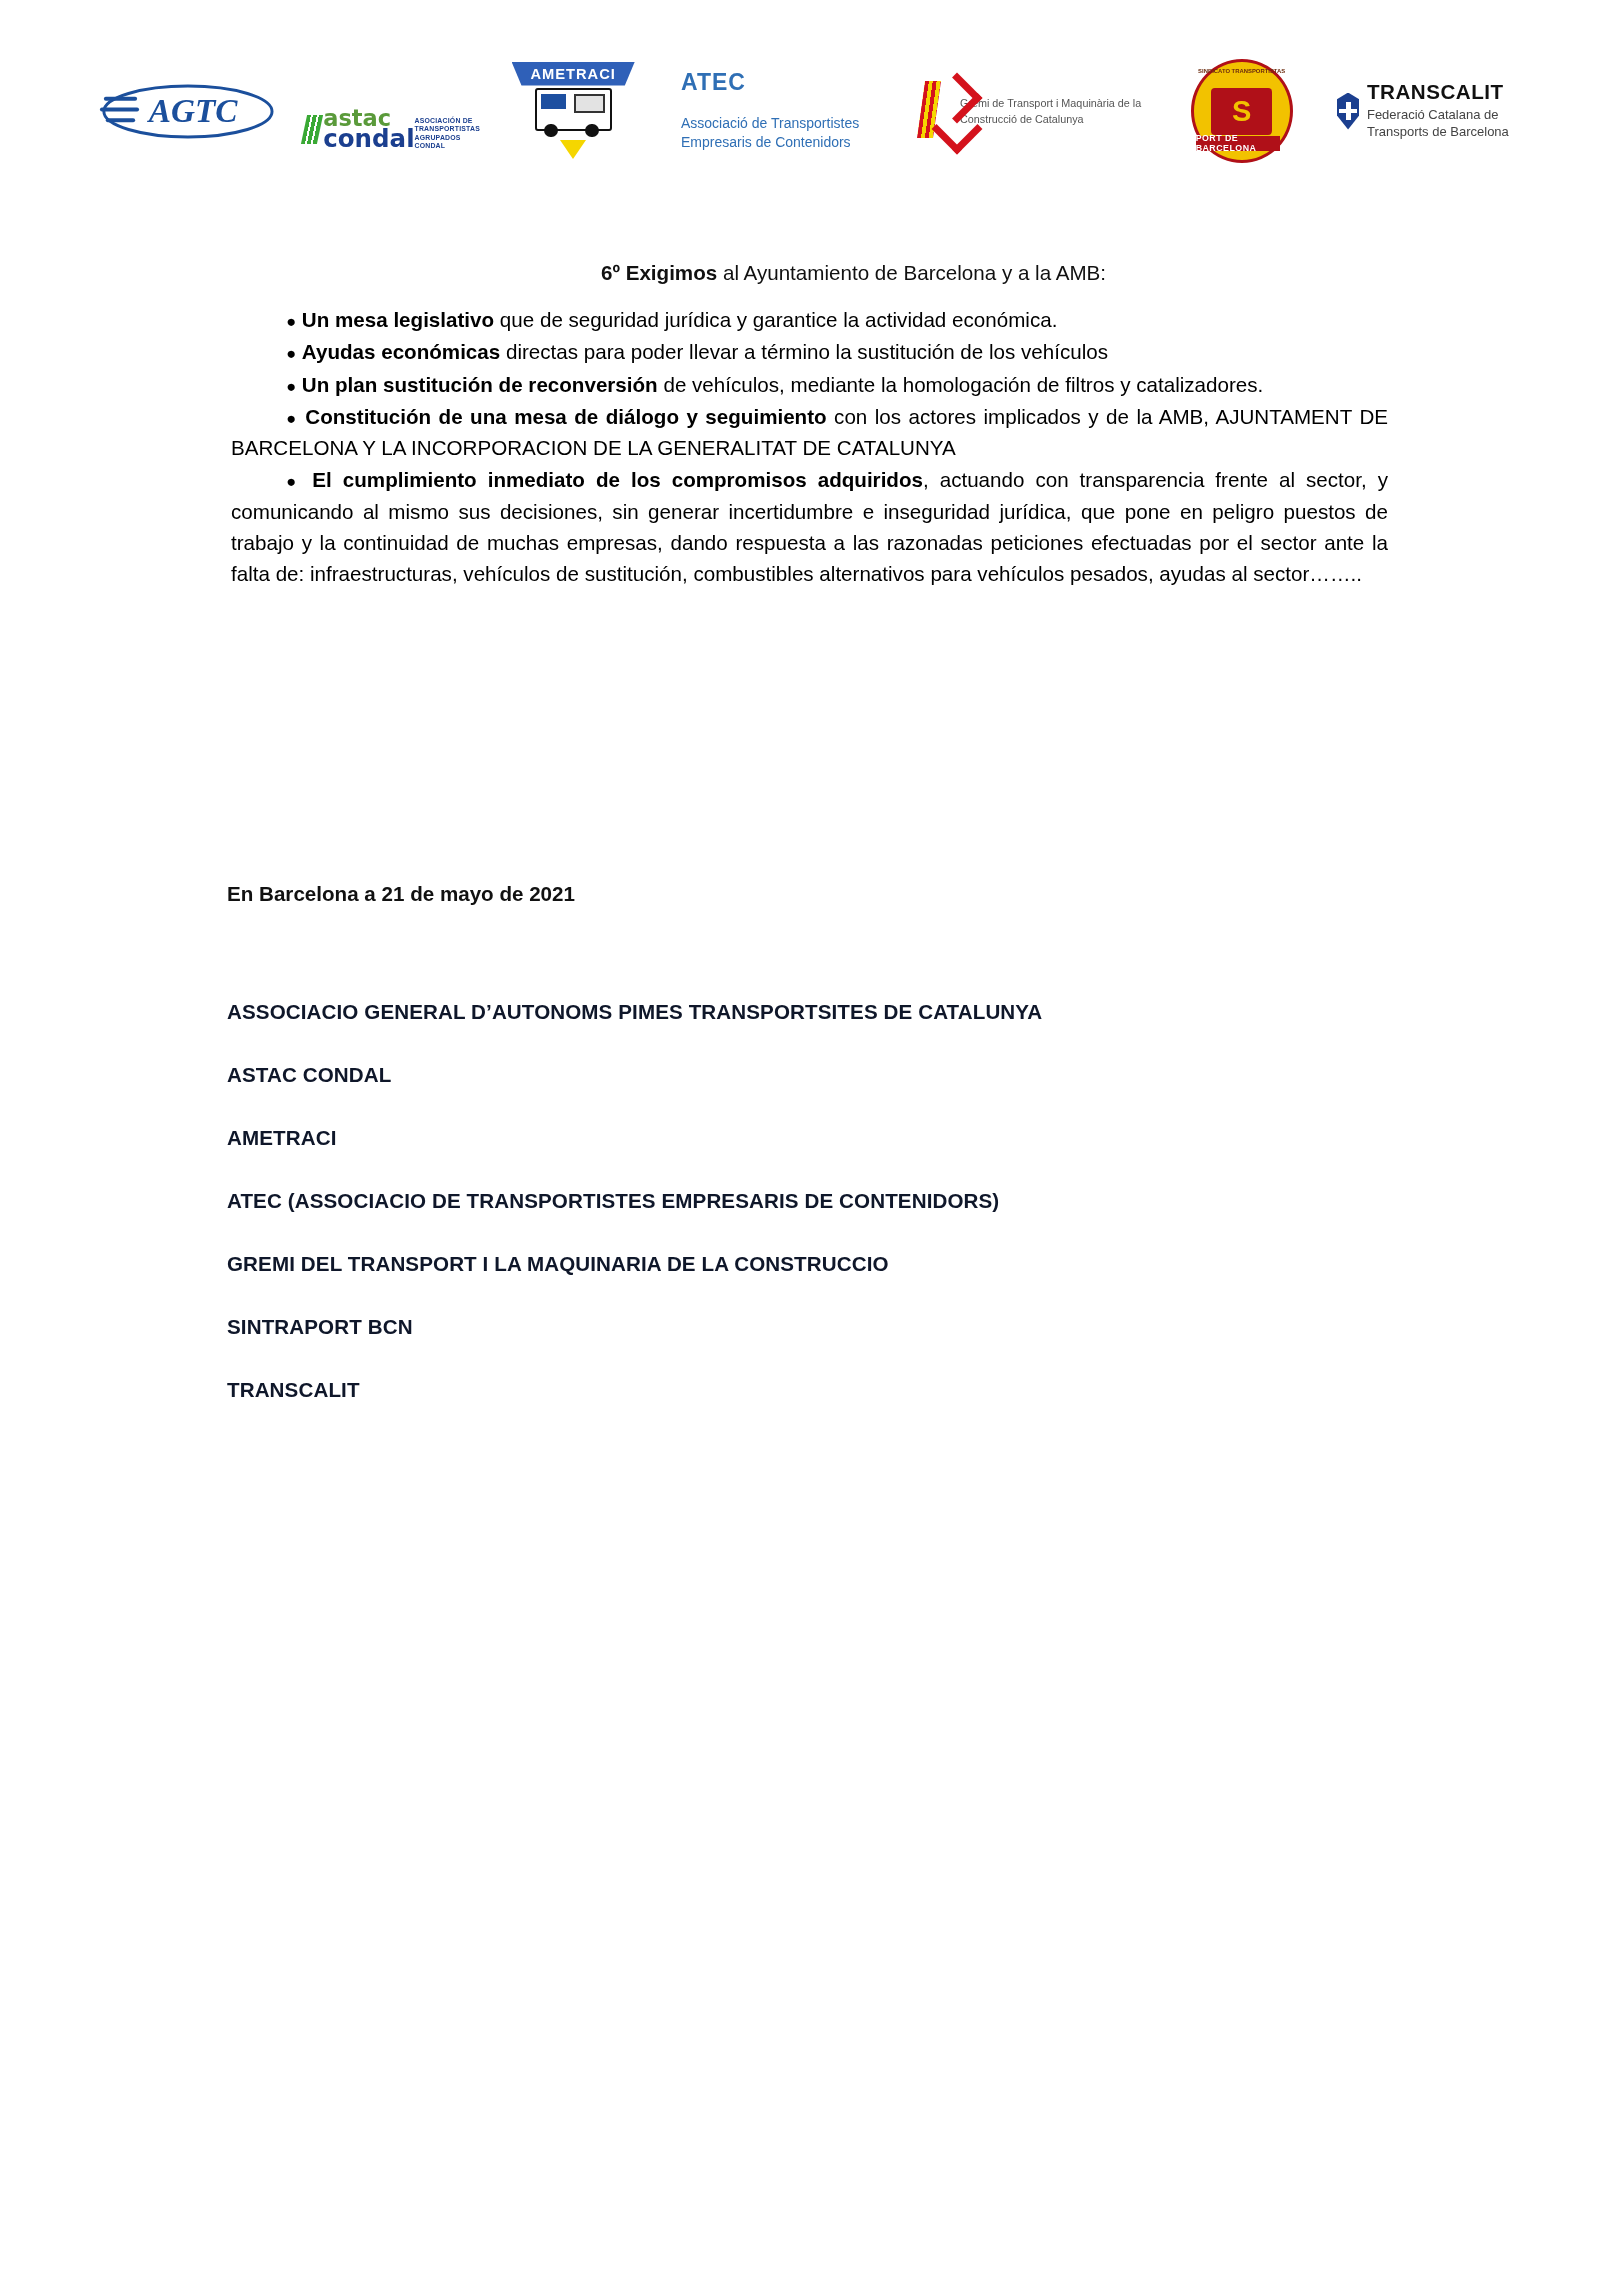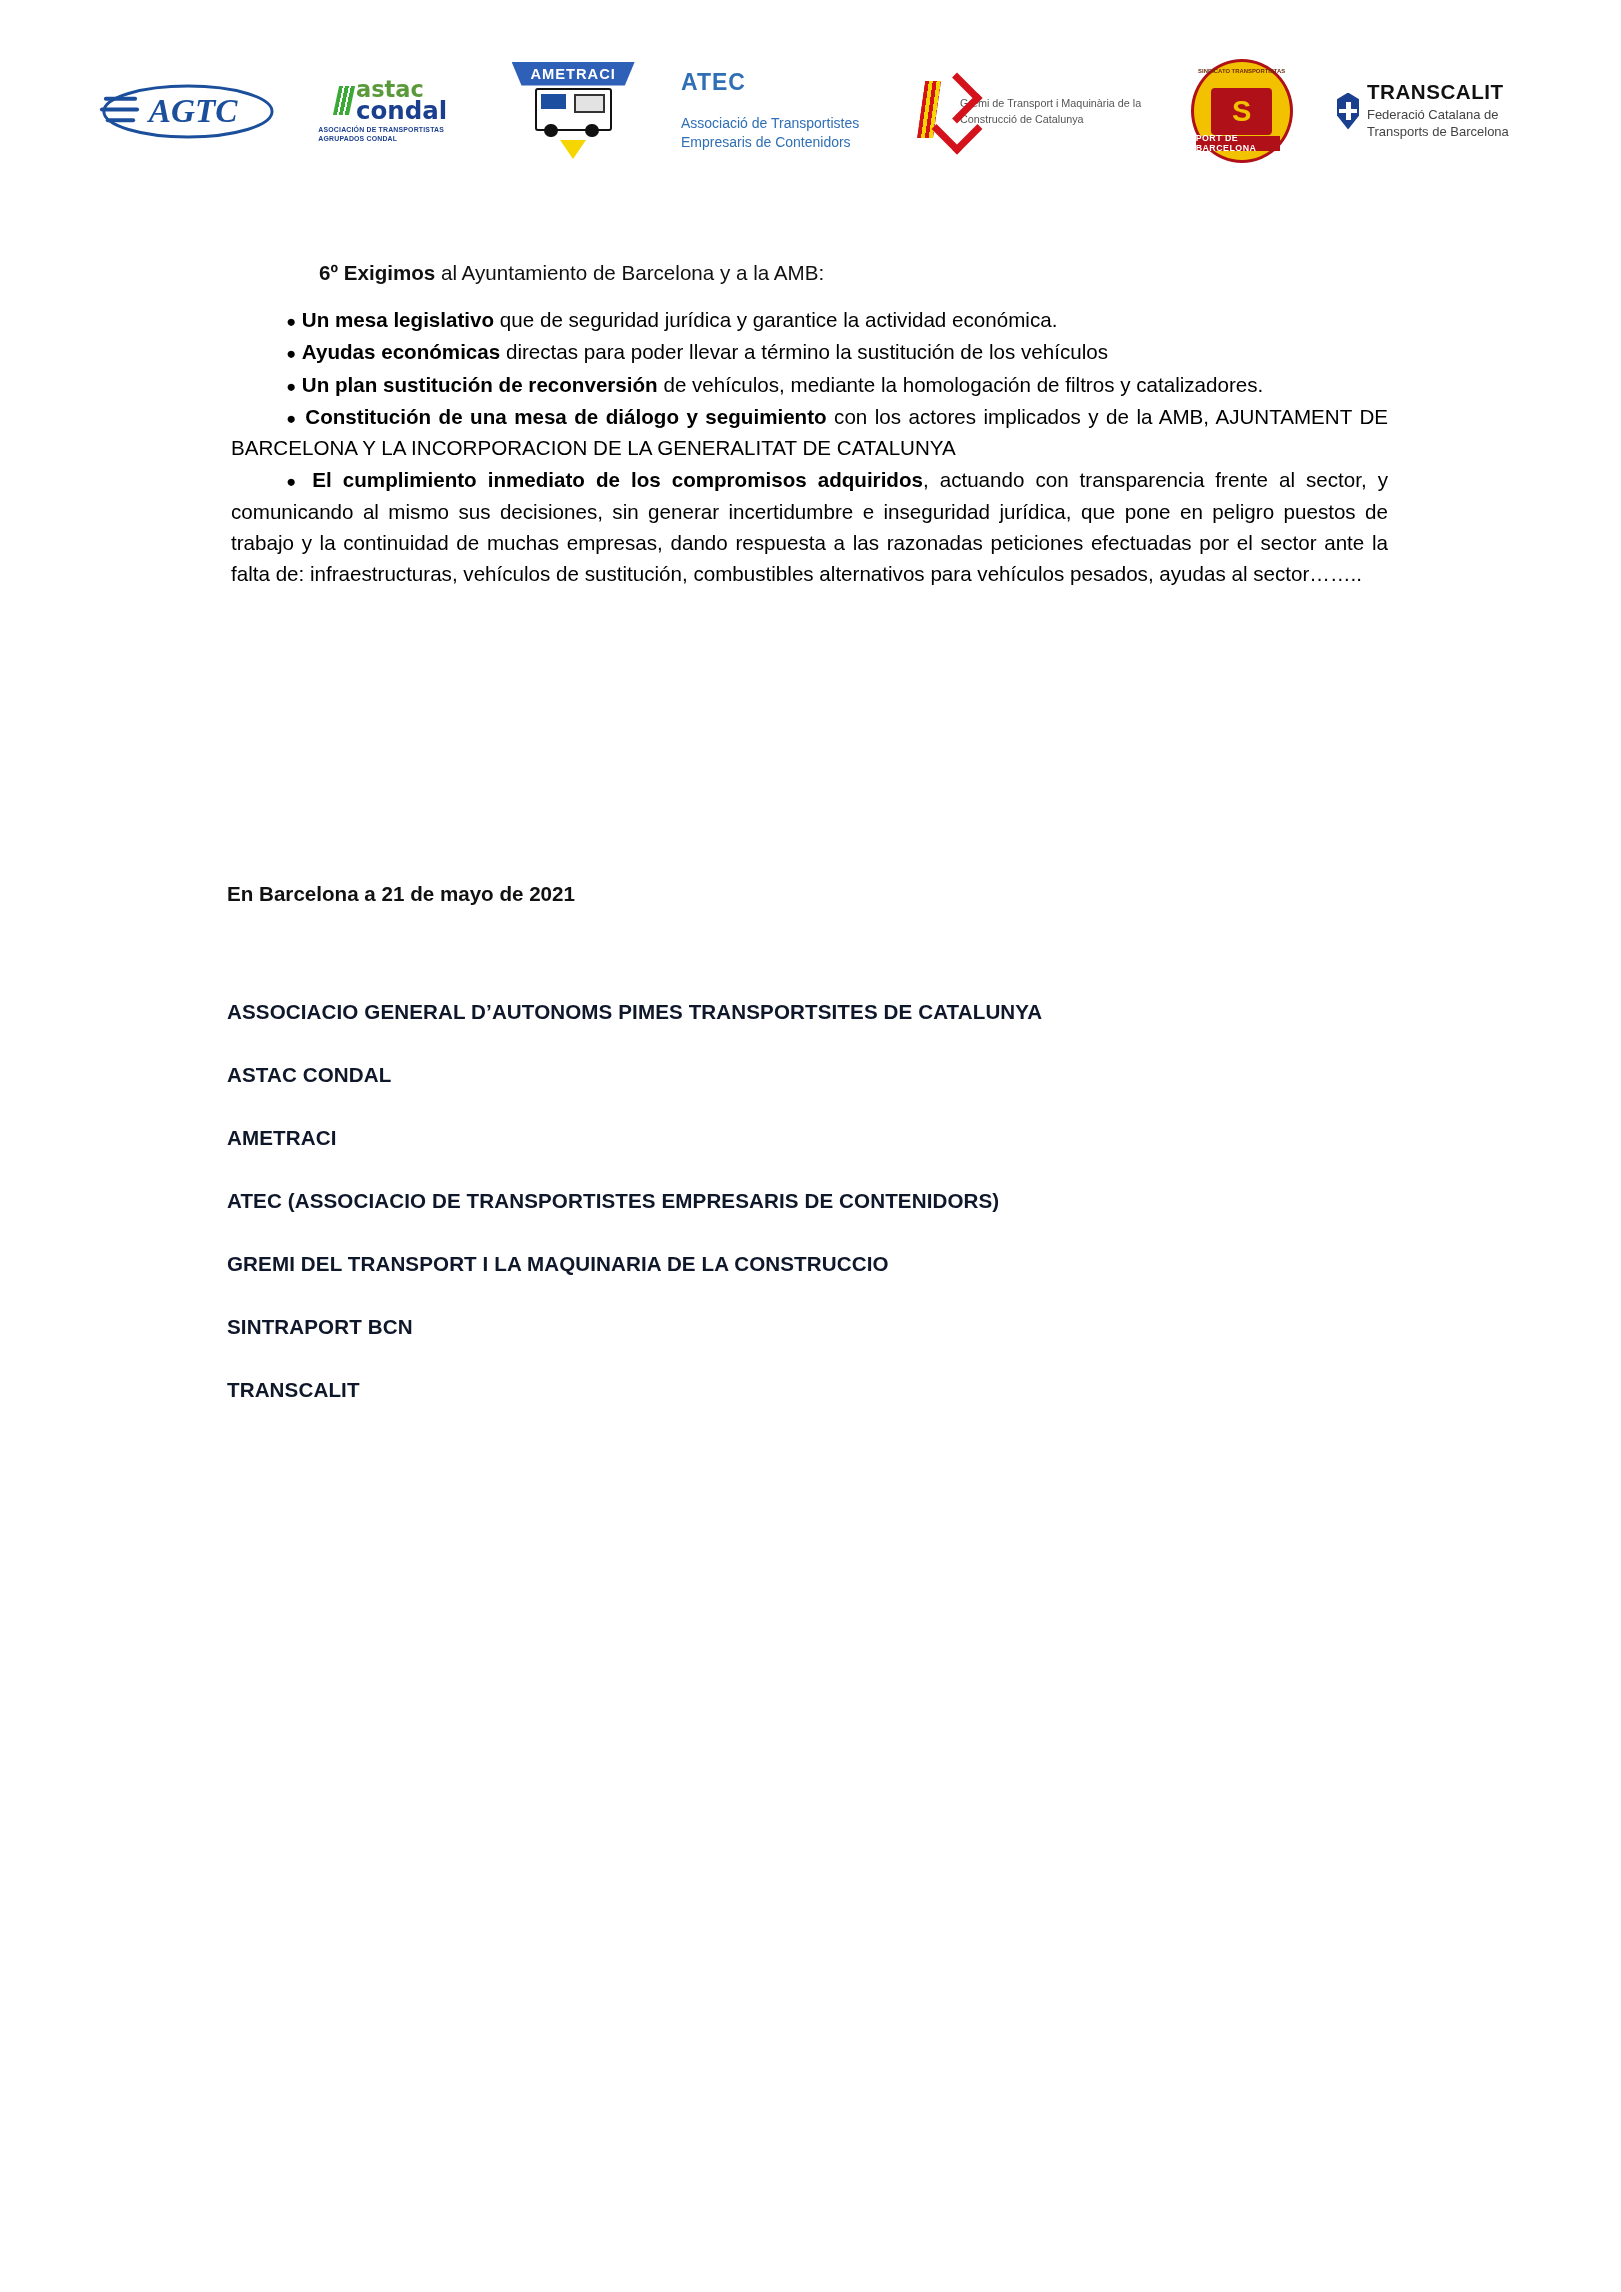--- a/index.html
+++ b/index.html
@@ -47,22 +47,22 @@
   .logo-agtc {
     width: 176px;
     height: 61px;
   }
   .logo-agtc svg { display: block; }
 
   
   .logo-astac {
     width: 147px;
     height: 80px;
-    flex-direction: column;
-    align-items: center;
+    flex-direction: row;
+    align-items: flex-end;
   }
   .astac-row { display: flex; align-items: center; gap: 3.9px; }
   .astac-bars {
     width: 15.7px; height: 29px;
     background:
       linear-gradient(to right,
        #3aa935 0 3.9px, transparent 3.9px 5.9px,
        #3aa935 5.9px 9.8px, transparent 9.8px 11.8px,
        #3aa935 11.8px 15.7px);
     transform: skewX(-12deg);
@@ -195,21 +195,21 @@
     font-size: 20.6px;
     line-height: 1.52;
     color: #111;
     text-align: justify;
     margin: 0 0 2px 0;
   }
 
   .lead {
     margin-left: 88px;
     margin-bottom: 15.7px;
-    text-align: left;
+    text-align: center;
   }
 
   .bullets { margin: 0; padding: 0; }
 
   .bullet {
     font-size: 20.6px;
     line-height: 1.52;
     text-align: justify;
     margin: 0 0 1px 0;
     text-indent: 55px;

